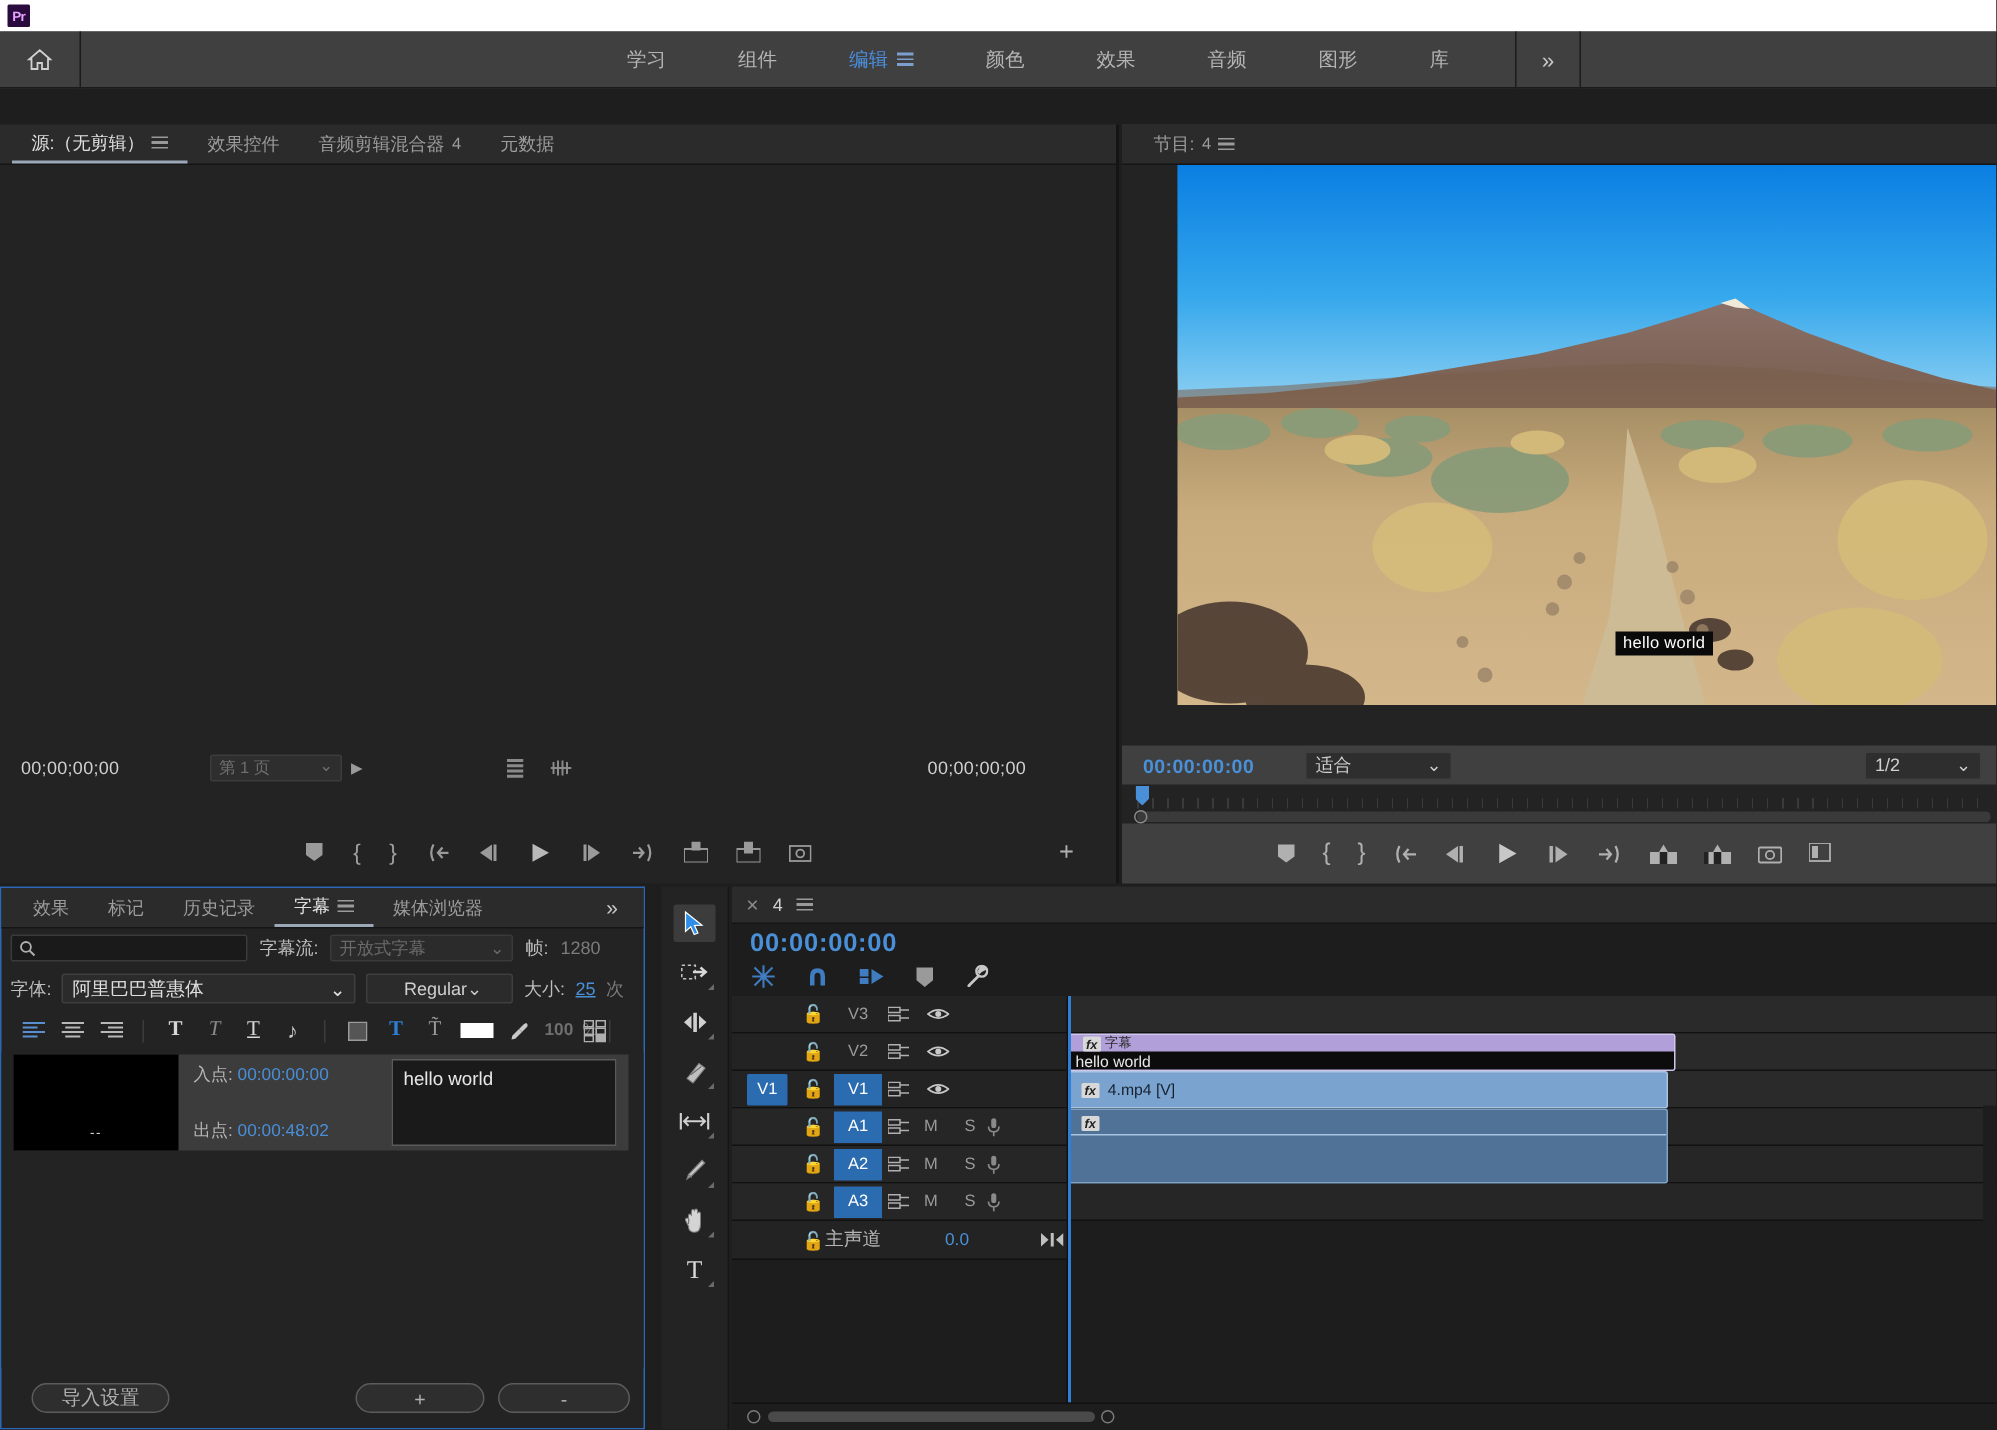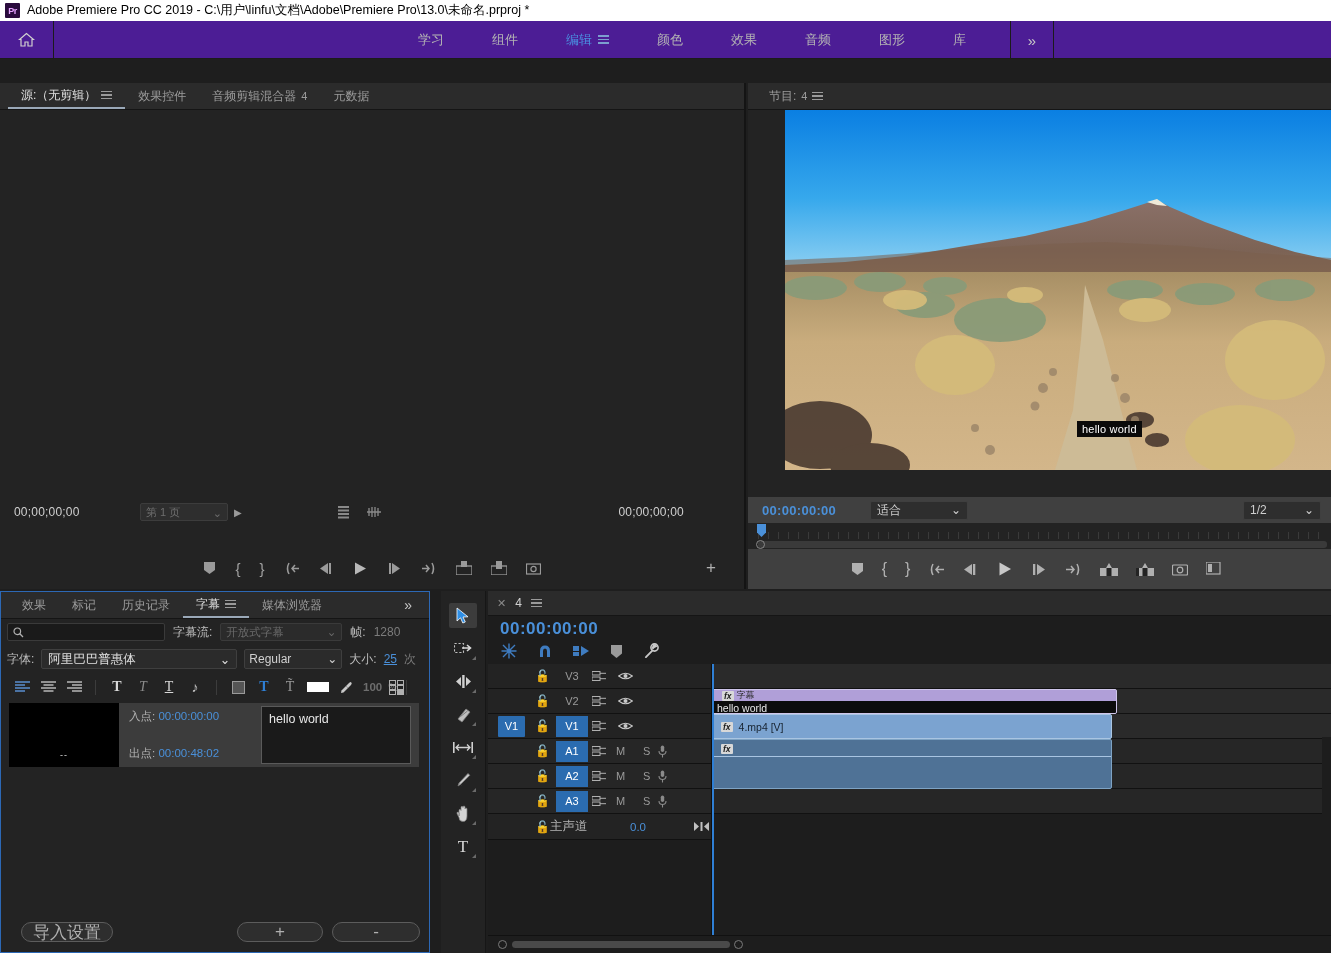--- a/index.html
+++ b/index.html
@@ -29,21 +29,21 @@
     height: 24px; background: #ffffff; display: flex; align-items: center;
     padding-left: 6px; gap: 0px;
   }
   .menubar .mi {
     color: #000; font-size: 12.5px; padding: 2px 8px; cursor: default;
     white-space: nowrap;
   }
 
   
   .wsbar {
-    height: 38px; background: #4c1d95; display: flex; align-items: center;
+    height: 38px; background: #404040; display: flex; align-items: center;
     border-bottom: 1px solid #1b1b1b; position: relative;
   }
   .home-btn {
     width: 54px; height: 38px; display: flex; align-items: center;
     justify-content: center; border-right: 1px solid #1b1b1b;
   }
   .ws-items { display: flex; align-items: center; margin-left: 340px; gap: 0; }
   .ws-item {
     font-size: 13px; color: #b4b4b4; padding: 0 24px; white-space: nowrap;
     display: flex; align-items: center; gap: 6px; height: 38px; line-height: 38px;
@@ -81,21 +81,21 @@
   .source-video { flex: 1; background: #232323; }
   .src-info {
     height: 26px; display: flex; align-items: center; position: relative;
     font-size: 12px; color: #d0d0d0; padding: 0 14px;
   }
   .tc-left { position: absolute; left: 14px; letter-spacing: 0.2px; }
   .tc-right { position: absolute; right: 60px; letter-spacing: 0.2px; }
   .page-select {
     position: absolute; left: 140px; width: 88px; height: 18px;
     background: #2e2e2e; border: 1px solid #3c3c3c; border-radius: 2px;
-    display: flex; align-items: flex-end; justify-content: space-between;
+    display: flex; align-items: flex-start; justify-content: space-between;
     padding: 0 5px; font-size: 11px; color: #6e6e6e;
   }
   .play-tri { position: absolute; left: 234px; color: #9a9a9a; font-size: 10px; }
   .src-mid-icons { position: absolute; left: 338px; display: flex; gap: 18px; color:#8a8a8a; }
   .src-scrub { height: 22px; background: #232323; }
   .src-transport {
     height: 42px; display: flex; align-items: center; justify-content: center;
     gap: 19px; position: relative; color: #a0a0a0;
   }
   .src-transport .plus { position: absolute; right: 28px; font-size: 17px; color: #b0b0b0; }
@@ -189,21 +189,21 @@
     height: 28px; display: flex; align-items: center; padding: 0 6px; gap: 7px;
   }
   .font-select {
     width: 196px; height: 20px; background: #2b2b2b; border: 1px solid #3f3f3f;
     border-radius: 2px; display: flex; align-items: center; justify-content: space-between;
     padding: 0 6px; font-size: 12.5px; color: #e0e0e0;
   }
   .style-select {
     width: 98px; height: 20px; background: #2b2b2b; border: 1px solid #3f3f3f;
     border-radius: 2px; display: flex; align-items: center; justify-content: space-between;
-    padding: 0 4px; font-size: 12px; color: #d0d0d0;
+    padding: 0 24px; font-size: 12px; color: #d0d0d0;
   }
   .size-val { font-size: 12px; color: #4a90d9; text-decoration: underline; }
   .cap-row3 {
     height: 28px; display: flex; align-items: center; padding: 0 8px; gap: 0;
     position: relative;
   }
   .tbtn { width: 26px; height: 22px; display:flex; align-items:center; justify-content:center; }
   .tsep { width: 1px; height: 15px; background: #3c3c3c; margin: 0 8px; }
   .cap-body {
     flex: 1; background: #232323; position: relative;
@@ -227,21 +227,21 @@
     flex: 1; margin: 3px 8px 3px 12px; background: #1a1a1a;
     border: 1px solid #5a5a5a; color: #e8e8e8; font-size: 12.5px;
     padding: 5px 7px;
   }
   .cap-footer {
     height: 40px; display: flex; align-items: center; position: relative;
   }
   .pill {
     height: 20px; border: 1px solid #5c5c5c; border-radius: 10px;
     display: flex; align-items: center; justify-content: center;
-    font-size: 17px; color: #b0b0b0; background: #2e2e2e;
+    font-size: 13px; color: #b0b0b0; background: #2e2e2e;
   }
   .pill.import { position: absolute; left: 20px; width: 92px; }
   .pill.plus { position: absolute; left: 236px; width: 86px; }
   .pill.minus { position: absolute; left: 331px; width: 88px; }
 
   
   .tools {
     position: absolute; left: 441px; top: 591px; width: 45px; height: 362px;
     background: #232323; padding-top: 12px;
     display: flex; flex-direction: column; align-items: center; gap: 8px;
@@ -386,21 +386,20 @@
 
   svg { display: block; }
 </style>
 </head>
 <body>
 
 <div class="app">
 
   <div class="titlebar">
     <div class="pr-logo">Pr</div>
-    <div class="ttext">Adobe Premiere Pro CC 2019 - C:\用户\linfu\文档\Adobe\Premiere Pro\13.0\未命名.prproj *</div>
   </div>
 
 
   <div class="wsbar">
     <div class="home-btn">
       <svg width="17" height="16" viewBox="0 0 17 16">
         <path d="M8.5 1.5 L1.5 7.5 L3 7.5 L3 14 L7 14 L7 10 L10 10 L10 14 L14 14 L14 7.5 L15.5 7.5 Z" fill="none" stroke="#d0d0d0" stroke-width="1.2"></path>
       </svg>
     </div>
     <div class="ws-items">

